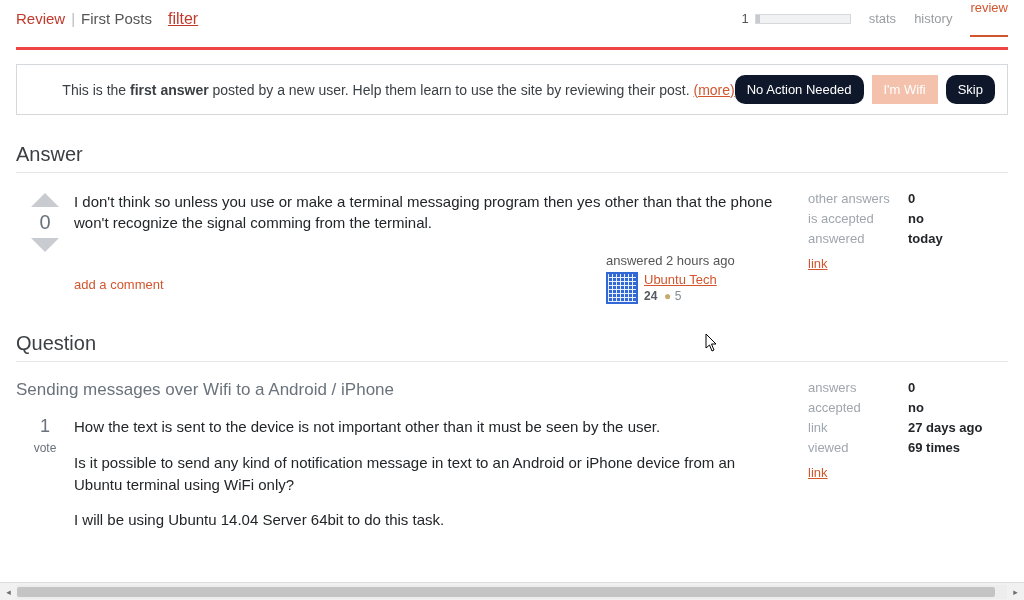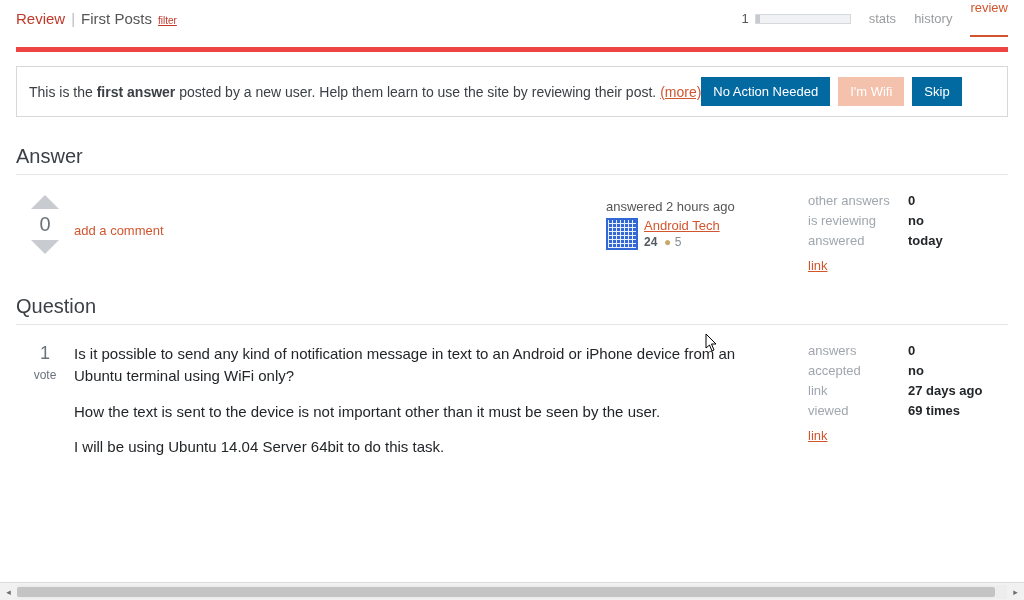--- a/index.html
+++ b/index.html
@@ -19,34 +19,34 @@
     overflow-x: hidden;
     overflow-y: scroll;
   }
   .content {
     padding: 0 16px 40px 16px;
   }
   .topbar {
     display: flex;
     align-items: center;
     justify-content: space-between;
-    border-bottom: 5px solid #ef4444;
+    border-bottom: 3px solid #ef4444;
     padding-bottom: 10px;
     margin-bottom: 14px;
   }
   .topbar-left {
     display: flex;
     align-items: baseline;
     gap: 6px;
     font-size: 15px;
   }
   .topbar-left .review-link { color: #c0392b; text-decoration: none; }
   .topbar-left .sep { color: #bbb; }
   .topbar-left .first-posts { color: #555; }
-  .topbar-left .filter { color: #c0392b; font-size: 10px; }
+  .topbar-left .filter { color: #c0392b; font-size: 16px; margin-left: 10px; }
   .topbar-right {
     display: flex;
     align-items: center;
     gap: 18px;
     font-size: 13px;
     color: #9a9c9e;
   }
   .progress-group { display: flex; align-items: center; gap: 6px; }
   .progress-bar {
     width: 96px; height: 10px;
@@ -59,34 +59,34 @@
     width: 4px; background: #c7cbd0;
   }
   .tab-link { color: #9a9c9e; text-decoration: none; }
   .tab-link.active { color: #d1562e; border-bottom: 2px solid #d1562e; padding-bottom: 20px;}
 
   .notice-box {
     border: 1px solid #d6d9dc;
     padding: 10px 12px;
     display: flex;
     align-items: center;
-    justify-content: flex-start;
+    justify-content: flex-end;
     margin-bottom: 28px;
   }
   .notice-text { color: #3b4045; font-size: 14px;}
   .notice-text .more { color: #d1562e; }
   .notice-buttons { display: flex; gap: 8px; }
   .btn {
     border: none;
     padding: 7px 12px;
     font-size: 13px;
     color: #fff;
     cursor: pointer;
   }
-  .btn-primary { background: #0369a1; }
+  .btn-primary { background: #0f172a; border-radius: 10px; }
   .btn-disabled { background: #f3c1ac; color: #fff; cursor: default; }
 
   h2.section-title {
     font-size: 20px;
     font-weight: 400;
     color: #3b4045;
     margin: 8px 0 6px 0;
   }
   .divider { border: none; border-top: 1px solid #e4e6e8; margin: 6px 0 18px 0; }
 
@@ -233,73 +233,75 @@
     <hr class="divider">
 
     <div class="post-row">
       <div class="vote-col">
         <div class="arrow-up"></div>
         <div class="score">0</div>
         <div class="arrow-down"></div>
       </div>
 
       <div class="post-body clearfix">
+        <div class="post-text">I don't think so unless you use or make a terminal messaging program then yes other than that the phone won't recognize the signal comming from the terminal.</div>
 
         <div class="user-card">
           <div class="answered-time">answered 2 hours ago</div>
           <div class="uc-row">
             <div class="avatar">
                 <div class="pat"></div>
               </div>
             <div>
-              <a href="#" class="uname">Android Tech</a>
+              <a href="#" class="uname">Ubuntu Tech</a>
               <div class="rep">
                 <span>24</span>
                 &nbsp;<span class="badge-bronze">●</span>
                 <span style="font-weight:normal;color:#848d95">5</span>
               </div>
             </div>
           </div>
         </div>
 
         <div style="height:30px"></div>
         <a href="#" class="add-comment">add a comment</a>
       </div>
 
       <div class="side-col">
         <div class="kv">
             <span class="k">other answers</span>
             <span class="v">0</span>
           </div>
         <div class="kv">
-            <span class="k">is reviewing</span>
+            <span class="k">is accepted</span>
             <span class="v">no</span>
           </div>
         <div class="kv">
             <span class="k">answered</span>
             <span class="v">today</span>
           </div>
         <a href="#" class="link">link</a>
       </div>
     </div>
 
     <h2 class="section-title" style="margin-top:22px">Question</h2>
     <hr class="divider">
 
     <div class="question-row">
       <div style="flex:1">
+        <div class="question-title">Sending messages over Wifi to a Android / iPhone</div>
 
         <div style="display:flex">
           <div class="q-vote-col">
             <div class="votes">1</div>
             <div class="vlabel">vote</div>
           </div>
           <div class="q-body">
+            <p>How the text is sent to the device is not important other than it must be seen by the user.</p>
             <p>Is it possible to send any kind of notification message in text to an Android or iPhone device from an Ubuntu terminal using WiFi only?</p>
-            <p>How the text is sent to the device is not important other than it must be seen by the user.</p>
             <p>I will be using Ubuntu 14.04 Server 64bit to do this task.</p>
           </div>
         </div>
       </div>
 
       <div class="side-col">
         <div class="kv">
             <span class="k">answers</span>
             <span class="v">0</span>
           </div>

